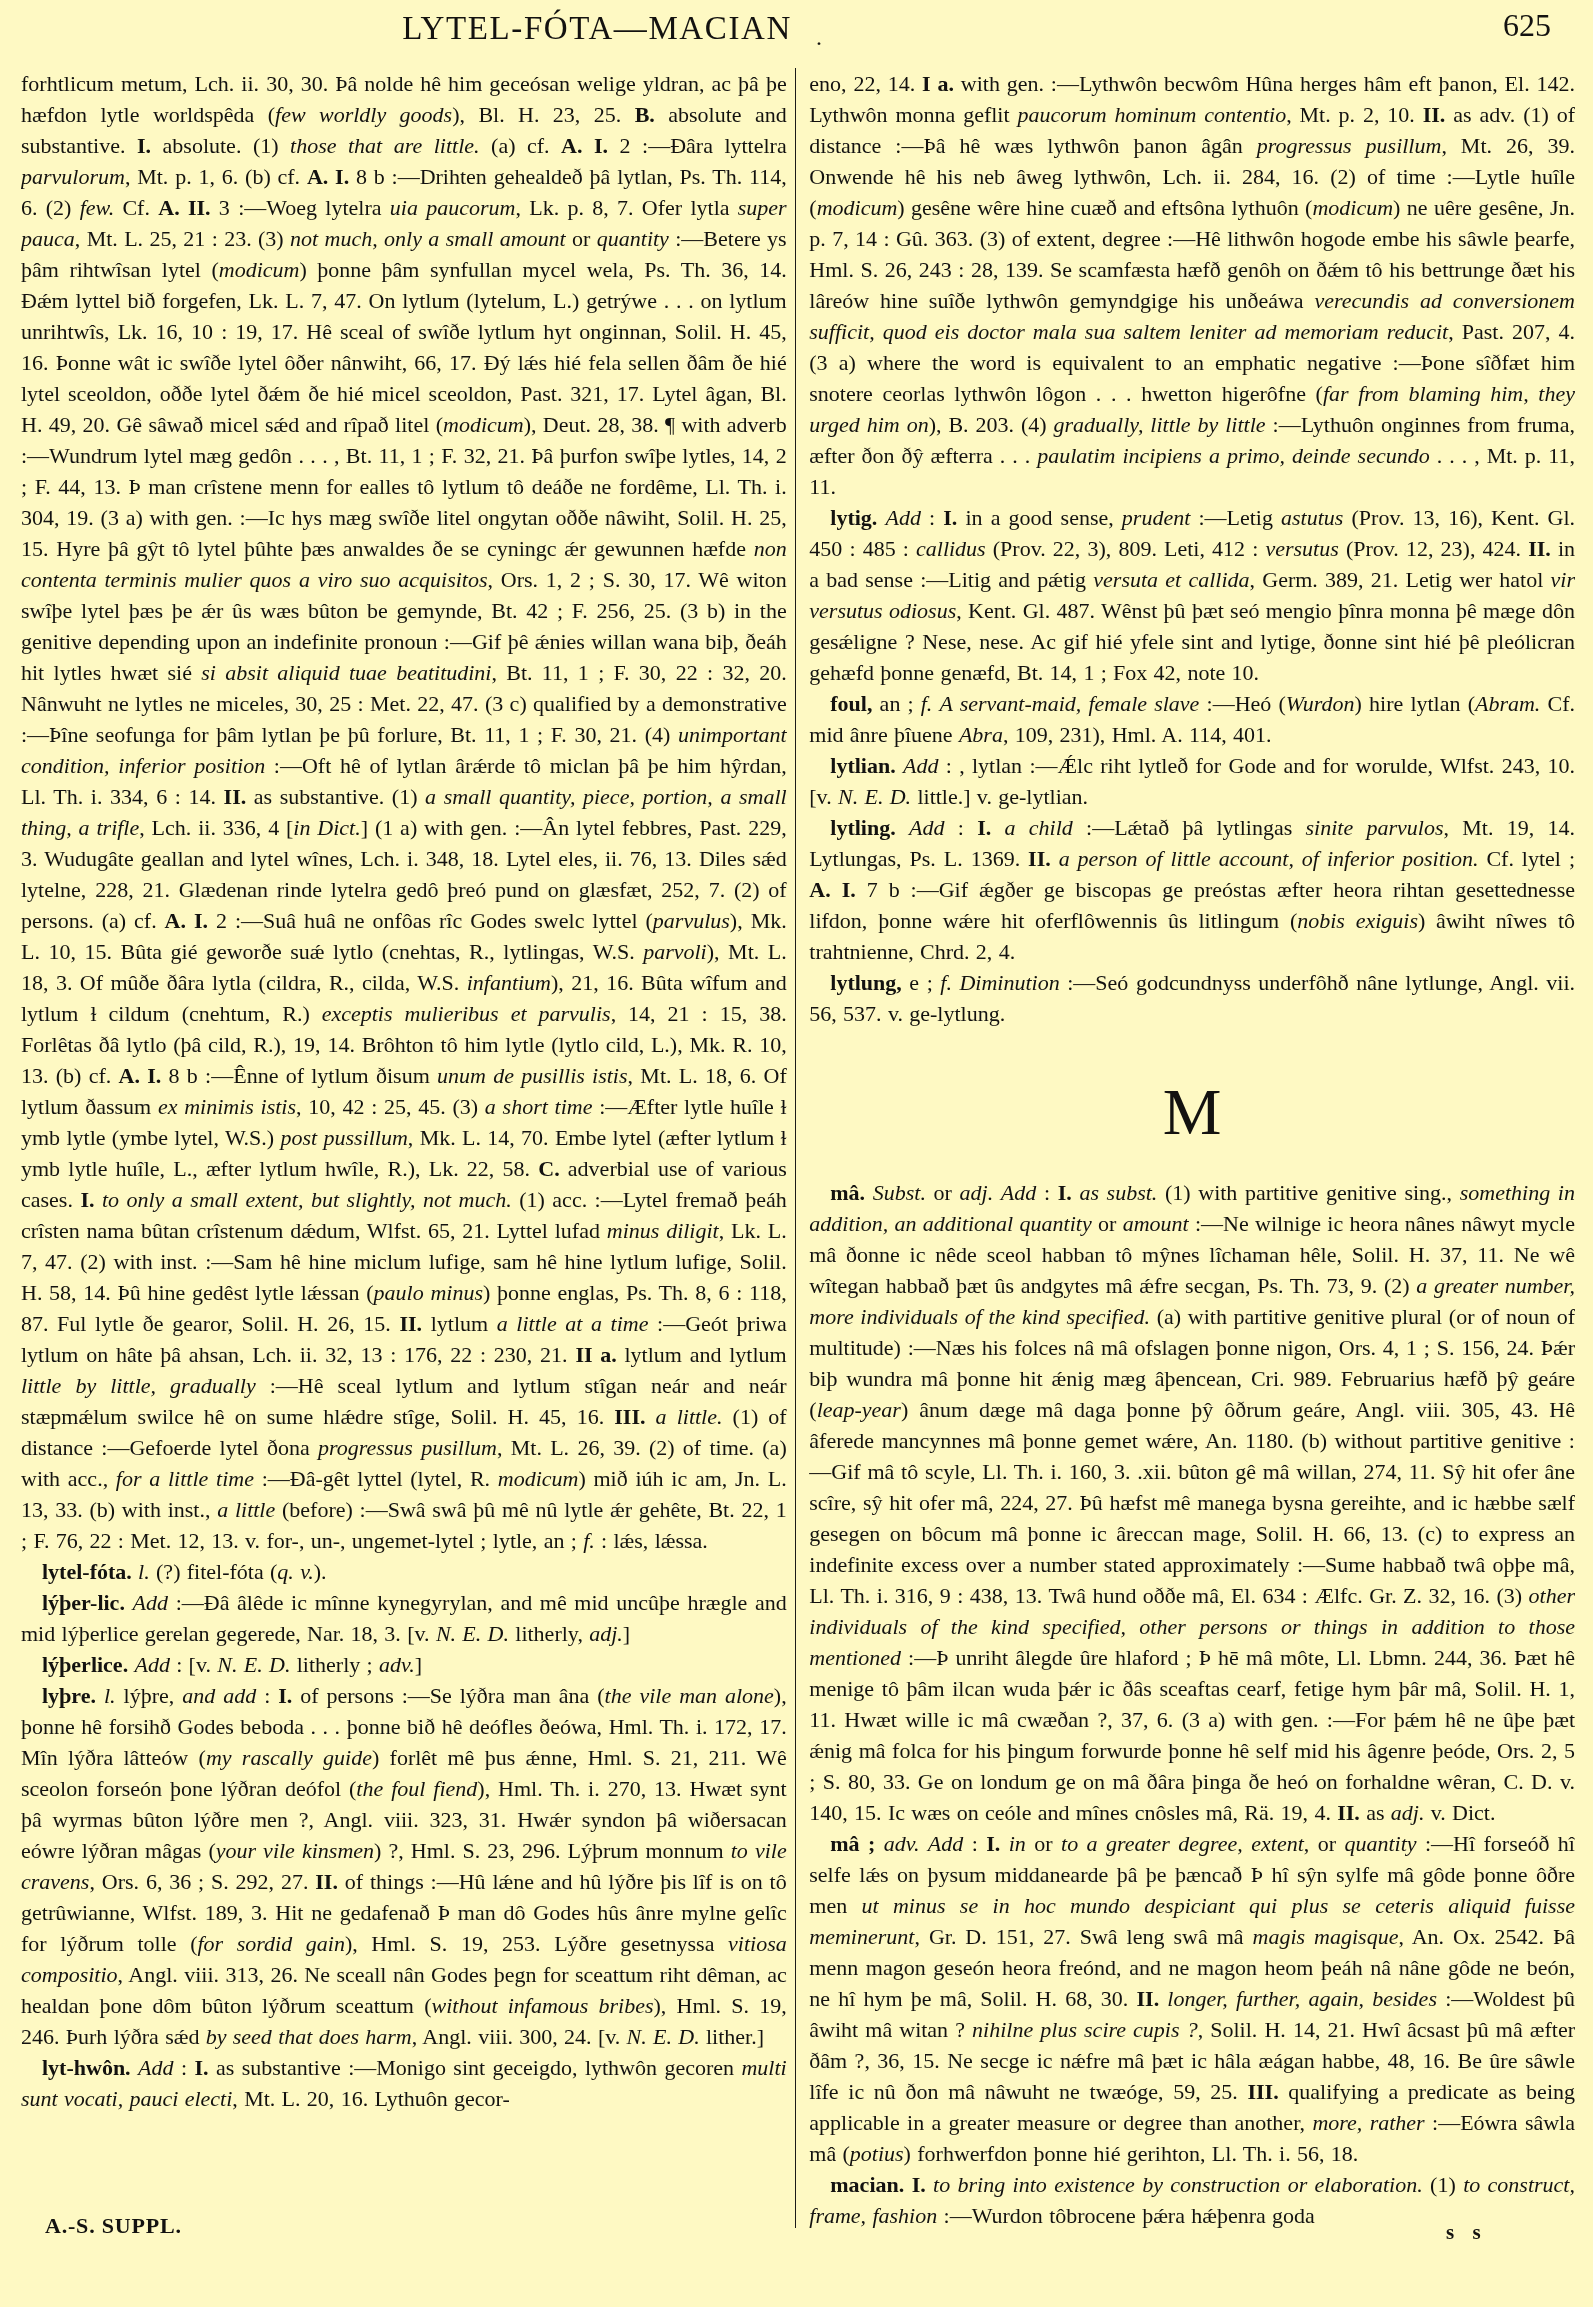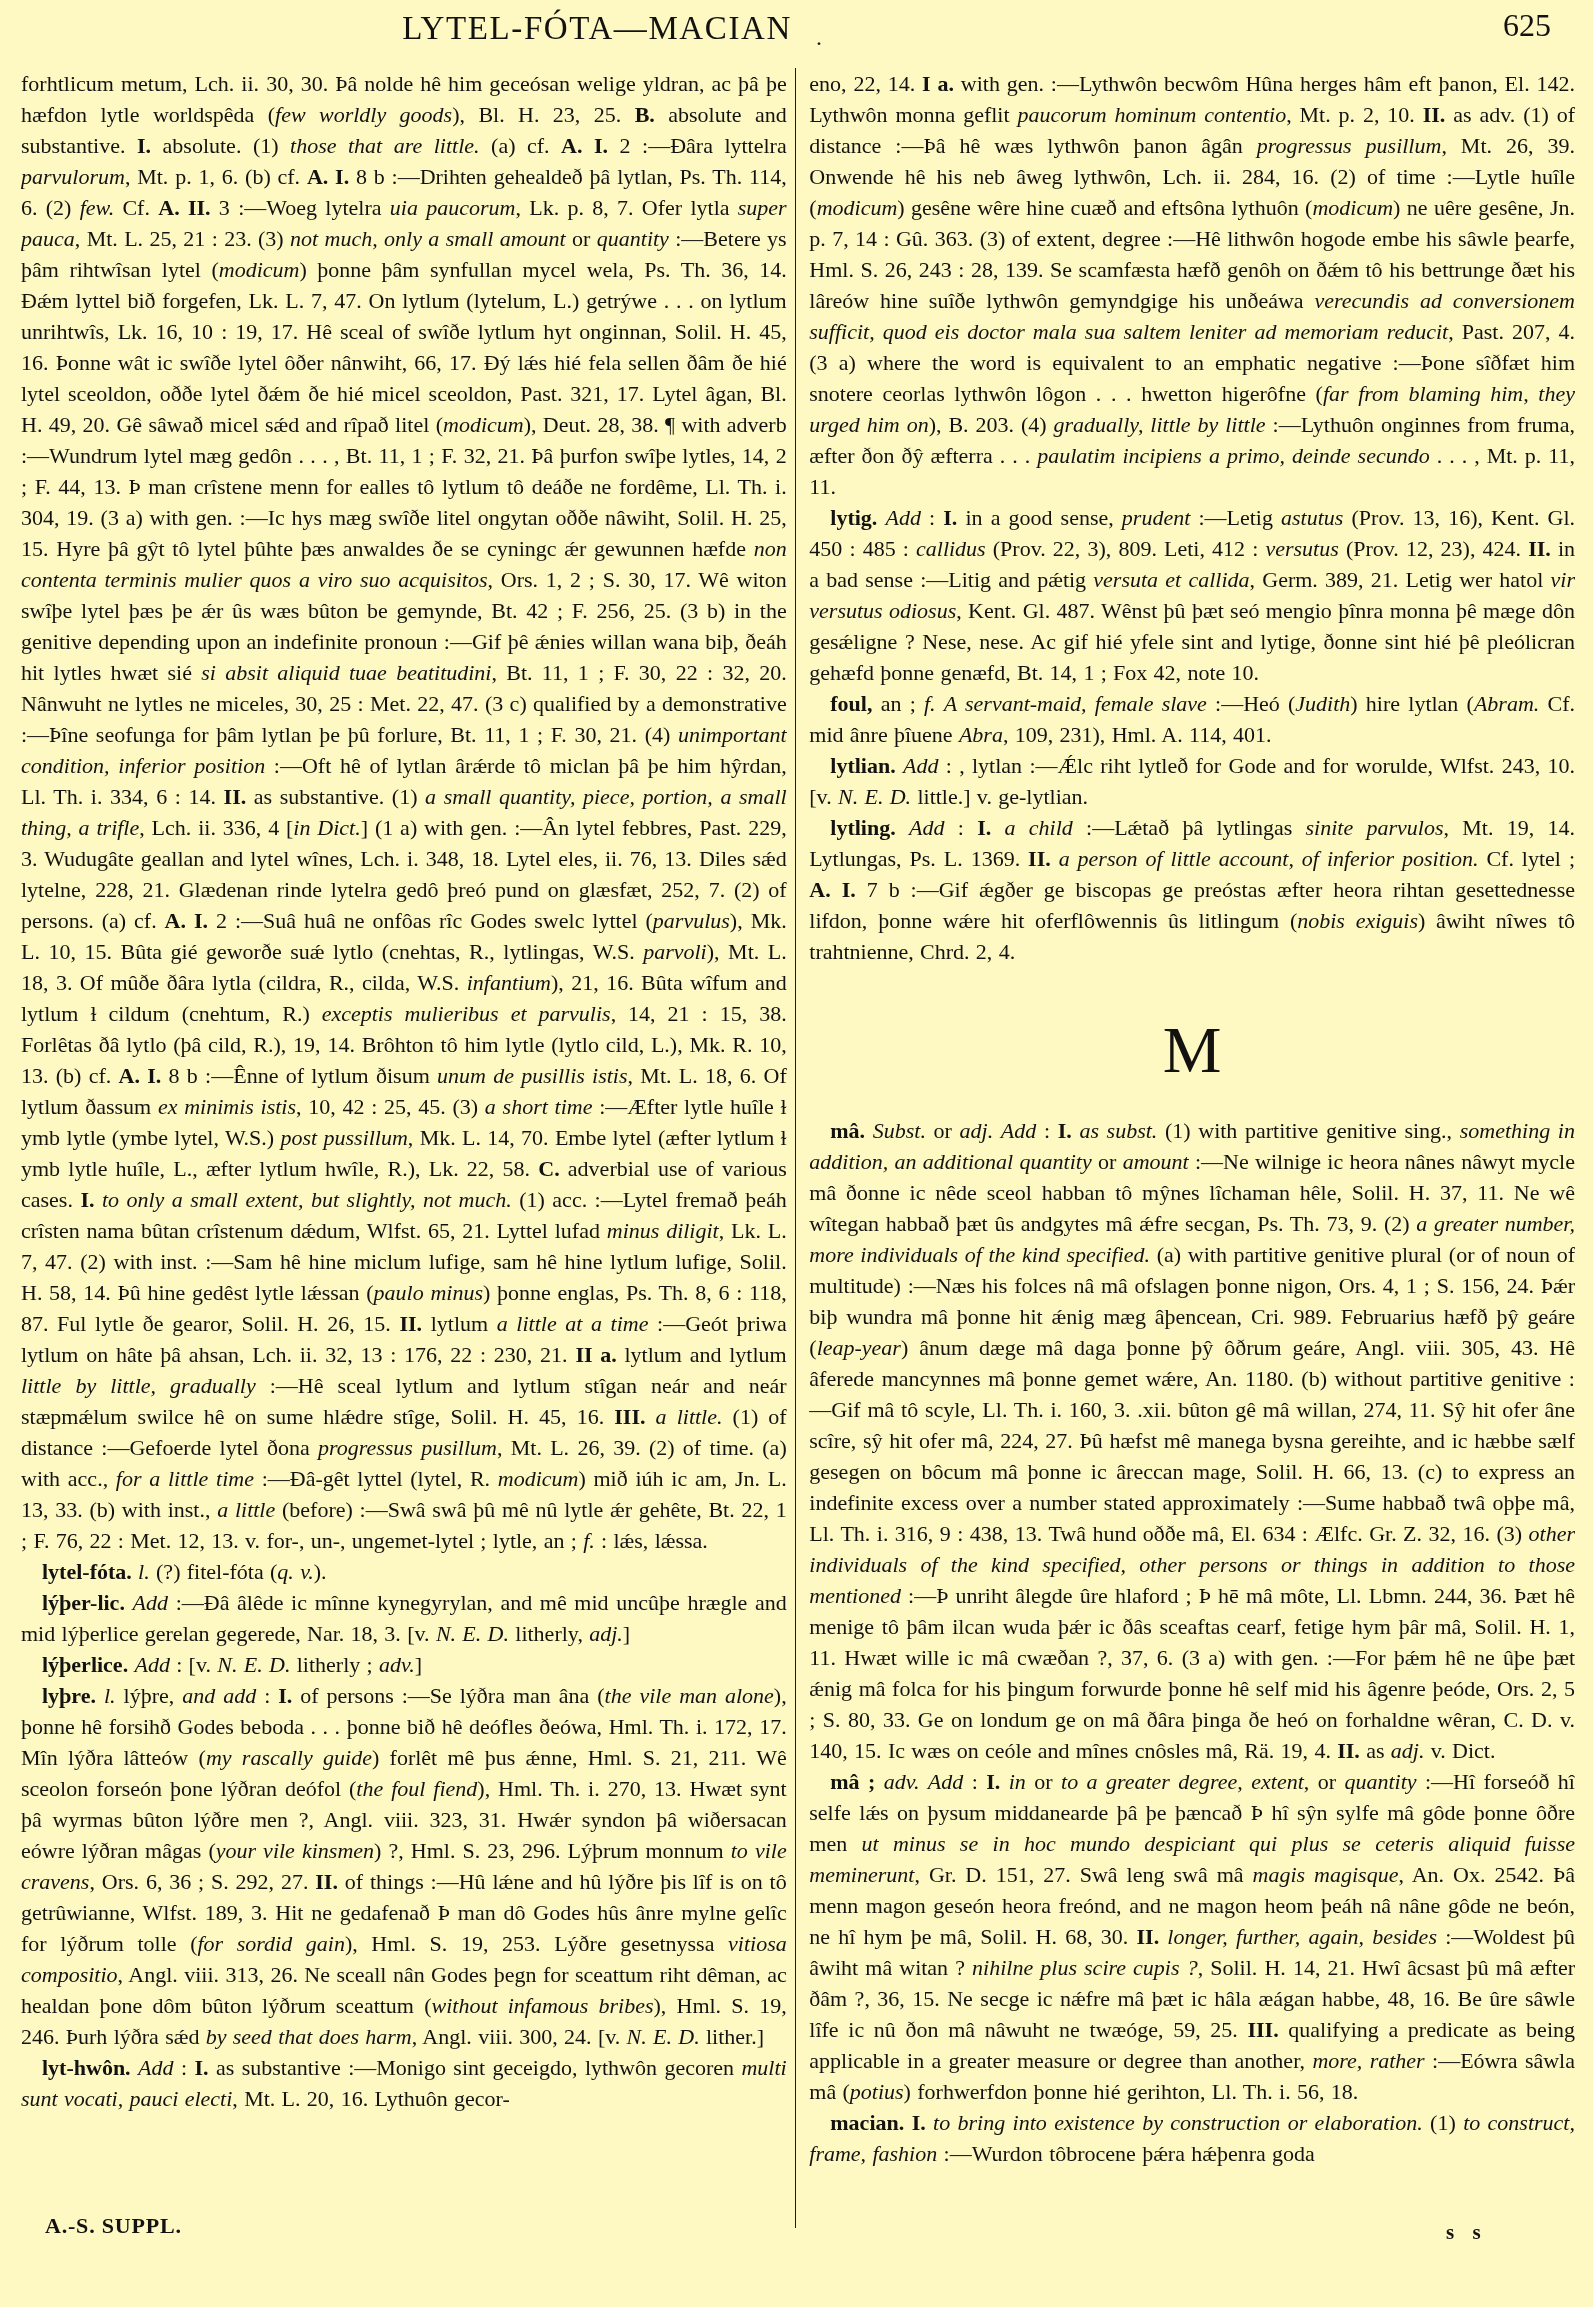--- a/index.html
+++ b/index.html
@@ -38,23 +38,24 @@
         <p class="entry ind"><b>lytel-fóta.</b> <i>l.</i> (?) fitel-fóta (<i>q. v.</i>).</p>
         <p class="entry ind"><b>lýþer-lic.</b> <i>Add</i> :—Ðâ âlêde ic mînne kynegyrylan, and mê mid uncûþe hrægle and mid lýþerlice gerelan gegerede, Nar. 18, 3. [v. <i>N. E. D.</i> litherly, <i>adj.</i>]</p>
         <p class="entry ind"><b>lýþerlice.</b> <i>Add</i> : [v. <i>N. E. D.</i> litherly ; <i>adv.</i>]</p>
         <p class="entry ind"><b>lyþre.</b> <i>l.</i> lýþre, <i>and add</i> : <b>I.</b> of persons :—Se lýðra man âna (<i>the vile man alone</i>), þonne hê forsihð Godes beboda . . . þonne bið hê deófles ðeówa, Hml. Th. i. 172, 17. Mîn lýðra lâtteów (<i>my rascally guide</i>) forlêt mê þus ǽnne, Hml. S. 21, 211. Wê sceolon forseón þone lýðran deófol (<i>the foul fiend</i>), Hml. Th. i. 270, 13. Hwæt synt þâ wyrmas bûton lýðre men ?, Angl. viii. 323, 31. Hwǽr syndon þâ wiðersacan eówre lýðran mâgas (<i>your vile kinsmen</i>) ?, Hml. S. 23, 296. Lýþrum monnum <i>to vile cravens</i>, Ors. 6, 36 ; S. 292, 27. <b>II.</b> of things :—Hû lǽne and hû lýðre þis lîf is on tô getrûwianne, Wlfst. 189, 3. Hit ne gedafenað Þ man dô Godes hûs ânre mylne gelîc for lýðrum tolle (<i>for sordid gain</i>), Hml. S. 19, 253. Lýðre gesetnyssa <i>vitiosa compositio</i>, Angl. viii. 313, 26. Ne sceall nân Godes þegn for sceattum riht dêman, ac healdan þone dôm bûton lýðrum sceattum (<i>without infamous bribes</i>), Hml. S. 19, 246. Þurh lýðra sǽd <i>by seed that does harm</i>, Angl. viii. 300, 24. [v. <i>N. E. D.</i> lither.]</p>
         <p class="entry ind"><b>lyt-hwôn.</b> <i>Add</i> : <b>I.</b> as substantive :—Monigo sint geceigdo, lythwôn gecoren <i>multi sunt vocati, pauci electi</i>, Mt. L. 20, 16. Lythuôn gecor-</p>
       </div>
     <div class="divider"></div>
     <div class="col">
         <p class="entry">eno, 22, 14. <b>I a.</b> with gen. :—Lythwôn becwôm Hûna herges hâm eft þanon, El. 142. Lythwôn monna geflit <i>paucorum hominum contentio</i>, Mt. p. 2, 10. <b>II.</b> as adv. (1) of distance :—Þâ hê wæs lythwôn þanon âgân <i>progressus pusillum</i>, Mt. 26, 39. Onwende hê his neb âweg lythwôn, Lch. ii. 284, 16. (2) of time :—Lytle huîle (<i>modicum</i>) gesêne wêre hine cuæð and eftsôna lythuôn (<i>modicum</i>) ne uêre gesêne, Jn. p. 7, 14 : Gû. 363. (3) of extent, degree :—Hê lithwôn hogode embe his sâwle þearfe, Hml. S. 26, 243 : 28, 139. Se scamfæsta hæfð genôh on ðǽm tô his bettrunge ðæt his lâreów hine suîðe lythwôn gemyndgige his unðeáwa <i>verecundis ad conversionem sufficit, quod eis doctor mala sua saltem leniter ad memoriam reducit</i>, Past. 207, 4. (3 a) where the word is equivalent to an emphatic negative :—Þone sîðfæt him snotere ceorlas lythwôn lôgon . . . hwetton higerôfne (<i>far from blaming him, they urged him on</i>), B. 203. (4) <i>gradually, little by little</i> :—Lythuôn onginnes from fruma, æfter ðon ðŷ æfterra . . . <i>paulatim incipiens a primo, deinde secundo</i> . . . , Mt. p. 11, 11.</p>
         <p class="entry ind"><b>lytig.</b> <i>Add</i> : <b>I.</b> in a good sense, <i>prudent</i> :—Letig <i>astutus</i> (Prov. 13, 16), Kent. Gl. 450 : 485 : <i>callidus</i> (Prov. 22, 3), 809. Leti, 412 : <i>versutus</i> (Prov. 12, 23), 424. <b>II.</b> in a bad sense :—Litig and pǽtig <i>versuta et callida</i>, Germ. 389, 21. Letig wer hatol <i>vir versutus odiosus</i>, Kent. Gl. 487. Wênst þû þæt seó mengio þînra monna þê mæge dôn gesǽligne ? Nese, nese. Ac gif hié yfele sint and lytige, ðonne sint hié þê pleólicran gehæfd þonne genæfd, Bt. 14, 1 ; Fox 42, note 10.</p>
-        <p class="entry ind"><b>foul,</b> an ; <i>f.</i> <i>A servant-maid, female slave</i> :—Heó (<i>Judith</i>) hire lytlan (<i>Abram.</i> Cf. mid ânre þîuene <i>Abra</i>, 109, 231), Hml. A. 114, 401.</p>
+        <p class="entry ind"><b>foul,</b> an ; <i>f.</i> <i>A servant-maid, female slave</i> :—Heó (<i>Wurdon</i>) hire lytlan (<i>Abram.</i> Cf. mid ânre þîuene <i>Abra</i>, 109, 231), Hml. A. 114, 401.</p>
         <p class="entry ind"><b>lytlian.</b> <i>Add</i> : , lytlan :—Ǽlc riht lytleð for Gode and for worulde, Wlfst. 243, 10. [v. <i>N. E. D.</i> little.] v. ge-lytlian.</p>
         <p class="entry ind"><b>lytling.</b> <i>Add</i> : <b>I.</b> <i>a child</i> :—Lǽtað þâ lytlingas <i>sinite parvulos</i>, Mt. 19, 14. Lytlungas, Ps. L. 1369. <b>II.</b> <i>a person of little account, of inferior position.</i> Cf. lytel ; <b>A. I.</b> 7 b :—Gif ǽgðer ge biscopas ge preóstas æfter heora rihtan gesettednesse lifdon, þonne wǽre hit oferflôwennis ûs litlingum (<i>nobis exiguis</i>) âwiht nîwes tô trahtnienne, Chrd. 2, 4.</p>
+        <p class="entry ind"><b>lytlung,</b> e ; <i>f.</i> <i>Diminution</i> :—Seó godcundnyss underfôhð nâne lytlunge, Angl. vii. 56, 537. v. ge-lytlung.</p>
         <div class="section-letter">M</div>
         <p class="entry ind"><b>mâ.</b> <i>Subst.</i> or <i>adj.</i> <i>Add</i> : <b>I.</b> <i>as subst.</i> (1) with partitive genitive sing., <i>something in addition, an additional quantity</i> or <i>amount</i> :—Ne wilnige ic heora nânes nâwyt mycle mâ ðonne ic nêde sceol habban tô mŷnes lîchaman hêle, Solil. H. 37, 11. Ne wê wîtegan habbað þæt ûs andgytes mâ ǽfre secgan, Ps. Th. 73, 9. (2) <i>a greater number, more individuals of the kind specified.</i> (a) with partitive genitive plural (or of noun of multitude) :—Næs his folces nâ mâ ofslagen þonne nigon, Ors. 4, 1 ; S. 156, 24. Þǽr biþ wundra mâ þonne hit ǽnig mæg âþencean, Cri. 989. Februarius hæfð þŷ geáre (<i>leap-year</i>) ânum dæge mâ daga þonne þŷ ôðrum geáre, Angl. viii. 305, 43. Hê âferede mancynnes mâ þonne gemet wǽre, An. 1180. (b) without partitive genitive :—Gif mâ tô scyle, Ll. Th. i. 160, 3. .xii. bûton gê mâ willan, 274, 11. Sŷ hit ofer âne scîre, sŷ hit ofer mâ, 224, 27. Þû hæfst mê manega bysna gereihte, and ic hæbbe sælf gesegen on bôcum mâ þonne ic âreccan mage, Solil. H. 66, 13. (c) to express an indefinite excess over a number stated approximately :—Sume habbað twâ oþþe mâ, Ll. Th. i. 316, 9 : 438, 13. Twâ hund oððe mâ, El. 634 : Ælfc. Gr. Z. 32, 16. (3) <i>other individuals of the kind specified, other persons or things in addition to those mentioned</i> :—Þ unriht âlegde ûre hlaford ; Þ hē mâ môte, Ll. Lbmn. 244, 36. Þæt hê menige tô þâm ilcan wuda þǽr ic ðâs sceaftas cearf, fetige hym þâr mâ, Solil. H. 1, 11. Hwæt wille ic mâ cwæðan ?, 37, 6. (3 a) with gen. :—For þǽm hê ne ûþe þæt ǽnig mâ folca for his þingum forwurde þonne hê self mid his âgenre þeóde, Ors. 2, 5 ; S. 80, 33. Ge on londum ge on mâ ðâra þinga ðe heó on forhaldne wêran, C. D. v. 140, 15. Ic wæs on ceóle and mînes cnôsles mâ, Rä. 19, 4. <b>II.</b> as <i>adj.</i> v. Dict.</p>
         <p class="entry ind"><b>mâ ;</b> <i>adv.</i> <i>Add</i> : <b>I.</b> <i>in</i> or <i>to a greater degree, extent</i>, or <i>quantity</i> :—Hî forseóð hî selfe lǽs on þysum middanearde þâ þe þæncað Þ hî sŷn sylfe mâ gôde þonne ôðre men <i>ut minus se in hoc mundo despiciant qui plus se ceteris aliquid fuisse meminerunt</i>, Gr. D. 151, 27. Swâ leng swâ mâ <i>magis magisque</i>, An. Ox. 2542. Þâ menn magon geseón heora freónd, and ne magon heom þeáh nâ nâne gôde ne beón, ne hî hym þe mâ, Solil. H. 68, 30. <b>II.</b> <i>longer, further, again, besides</i> :—Woldest þû âwiht mâ witan ? <i>nihilne plus scire cupis ?</i>, Solil. H. 14, 21. Hwî âcsast þû mâ æfter ðâm ?, 36, 15. Ne secge ic nǽfre mâ þæt ic hâla æágan habbe, 48, 16. Be ûre sâwle lîfe ic nû ðon mâ nâwuht ne twæóge, 59, 25. <b>III.</b> qualifying a predicate as being applicable in a greater measure or degree than another, <i>more, rather</i> :—Eówra sâwla mâ (<i>potius</i>) forhwerfdon þonne hié gerihton, Ll. Th. i. 56, 18.</p>
         <p class="entry ind"><b>macian.</b> <b>I.</b> <i>to bring into existence by construction or elaboration.</i> (1) <i>to construct, frame, fashion</i> :—Wurdon tôbrocene þǽra hǽþenra goda</p>
       </div>
   </div>
 
   <div class="sig-left">A.-S. SUPPL.</div>
   <div class="sig-right">s s</div>
 </div>

